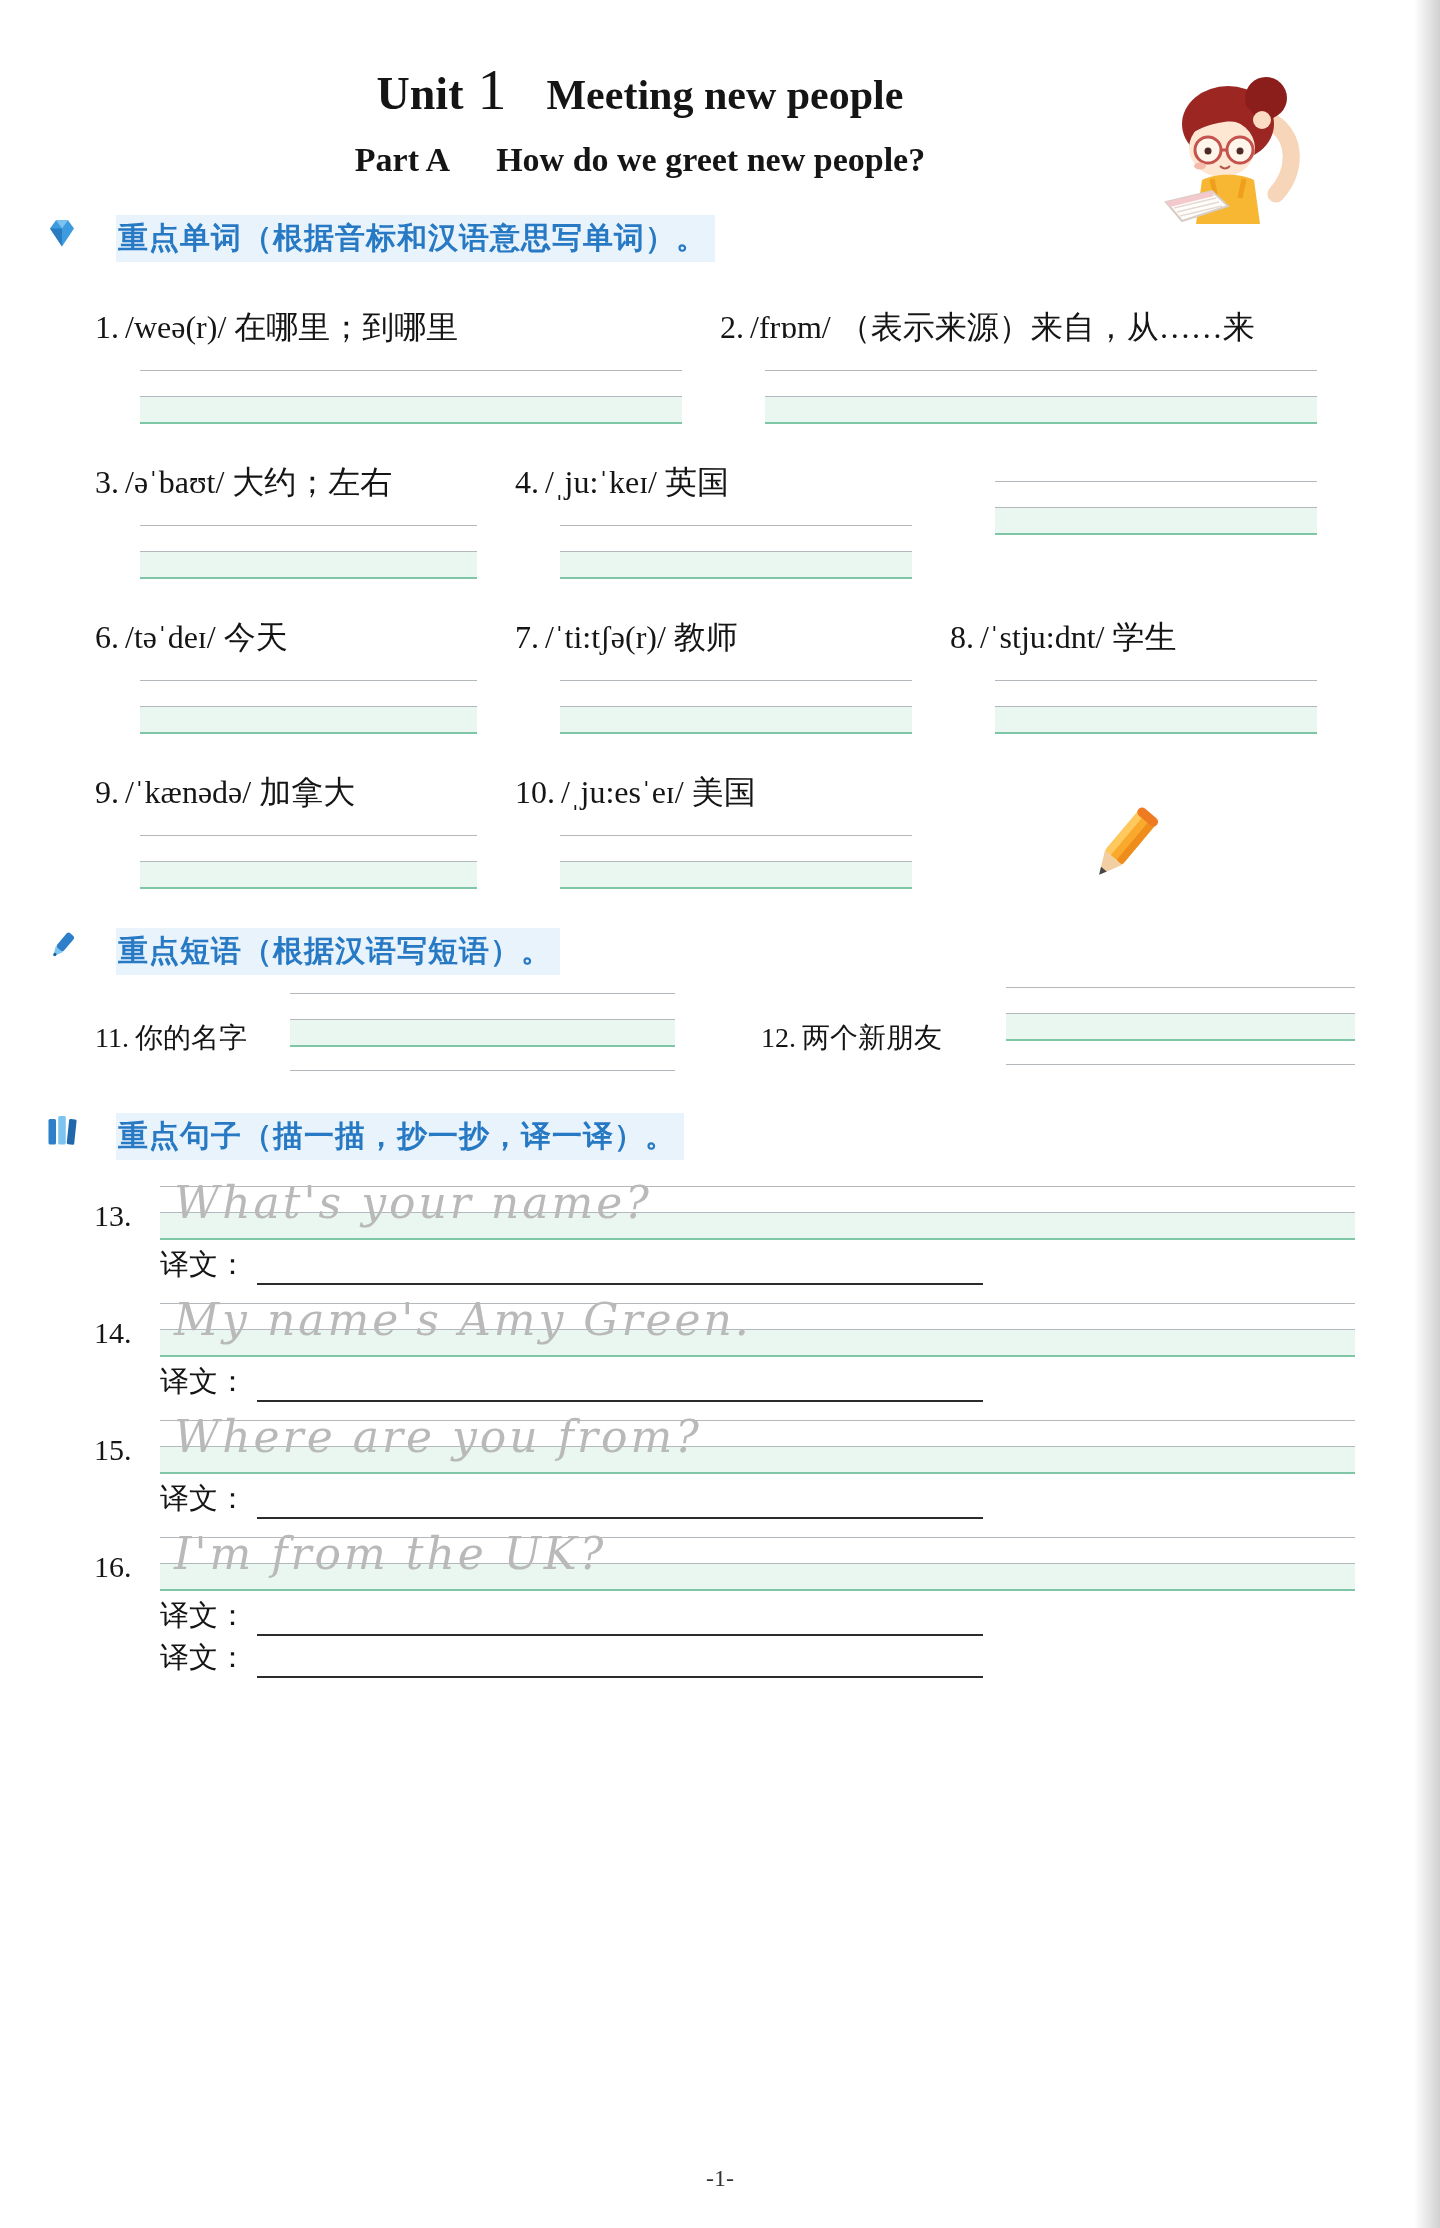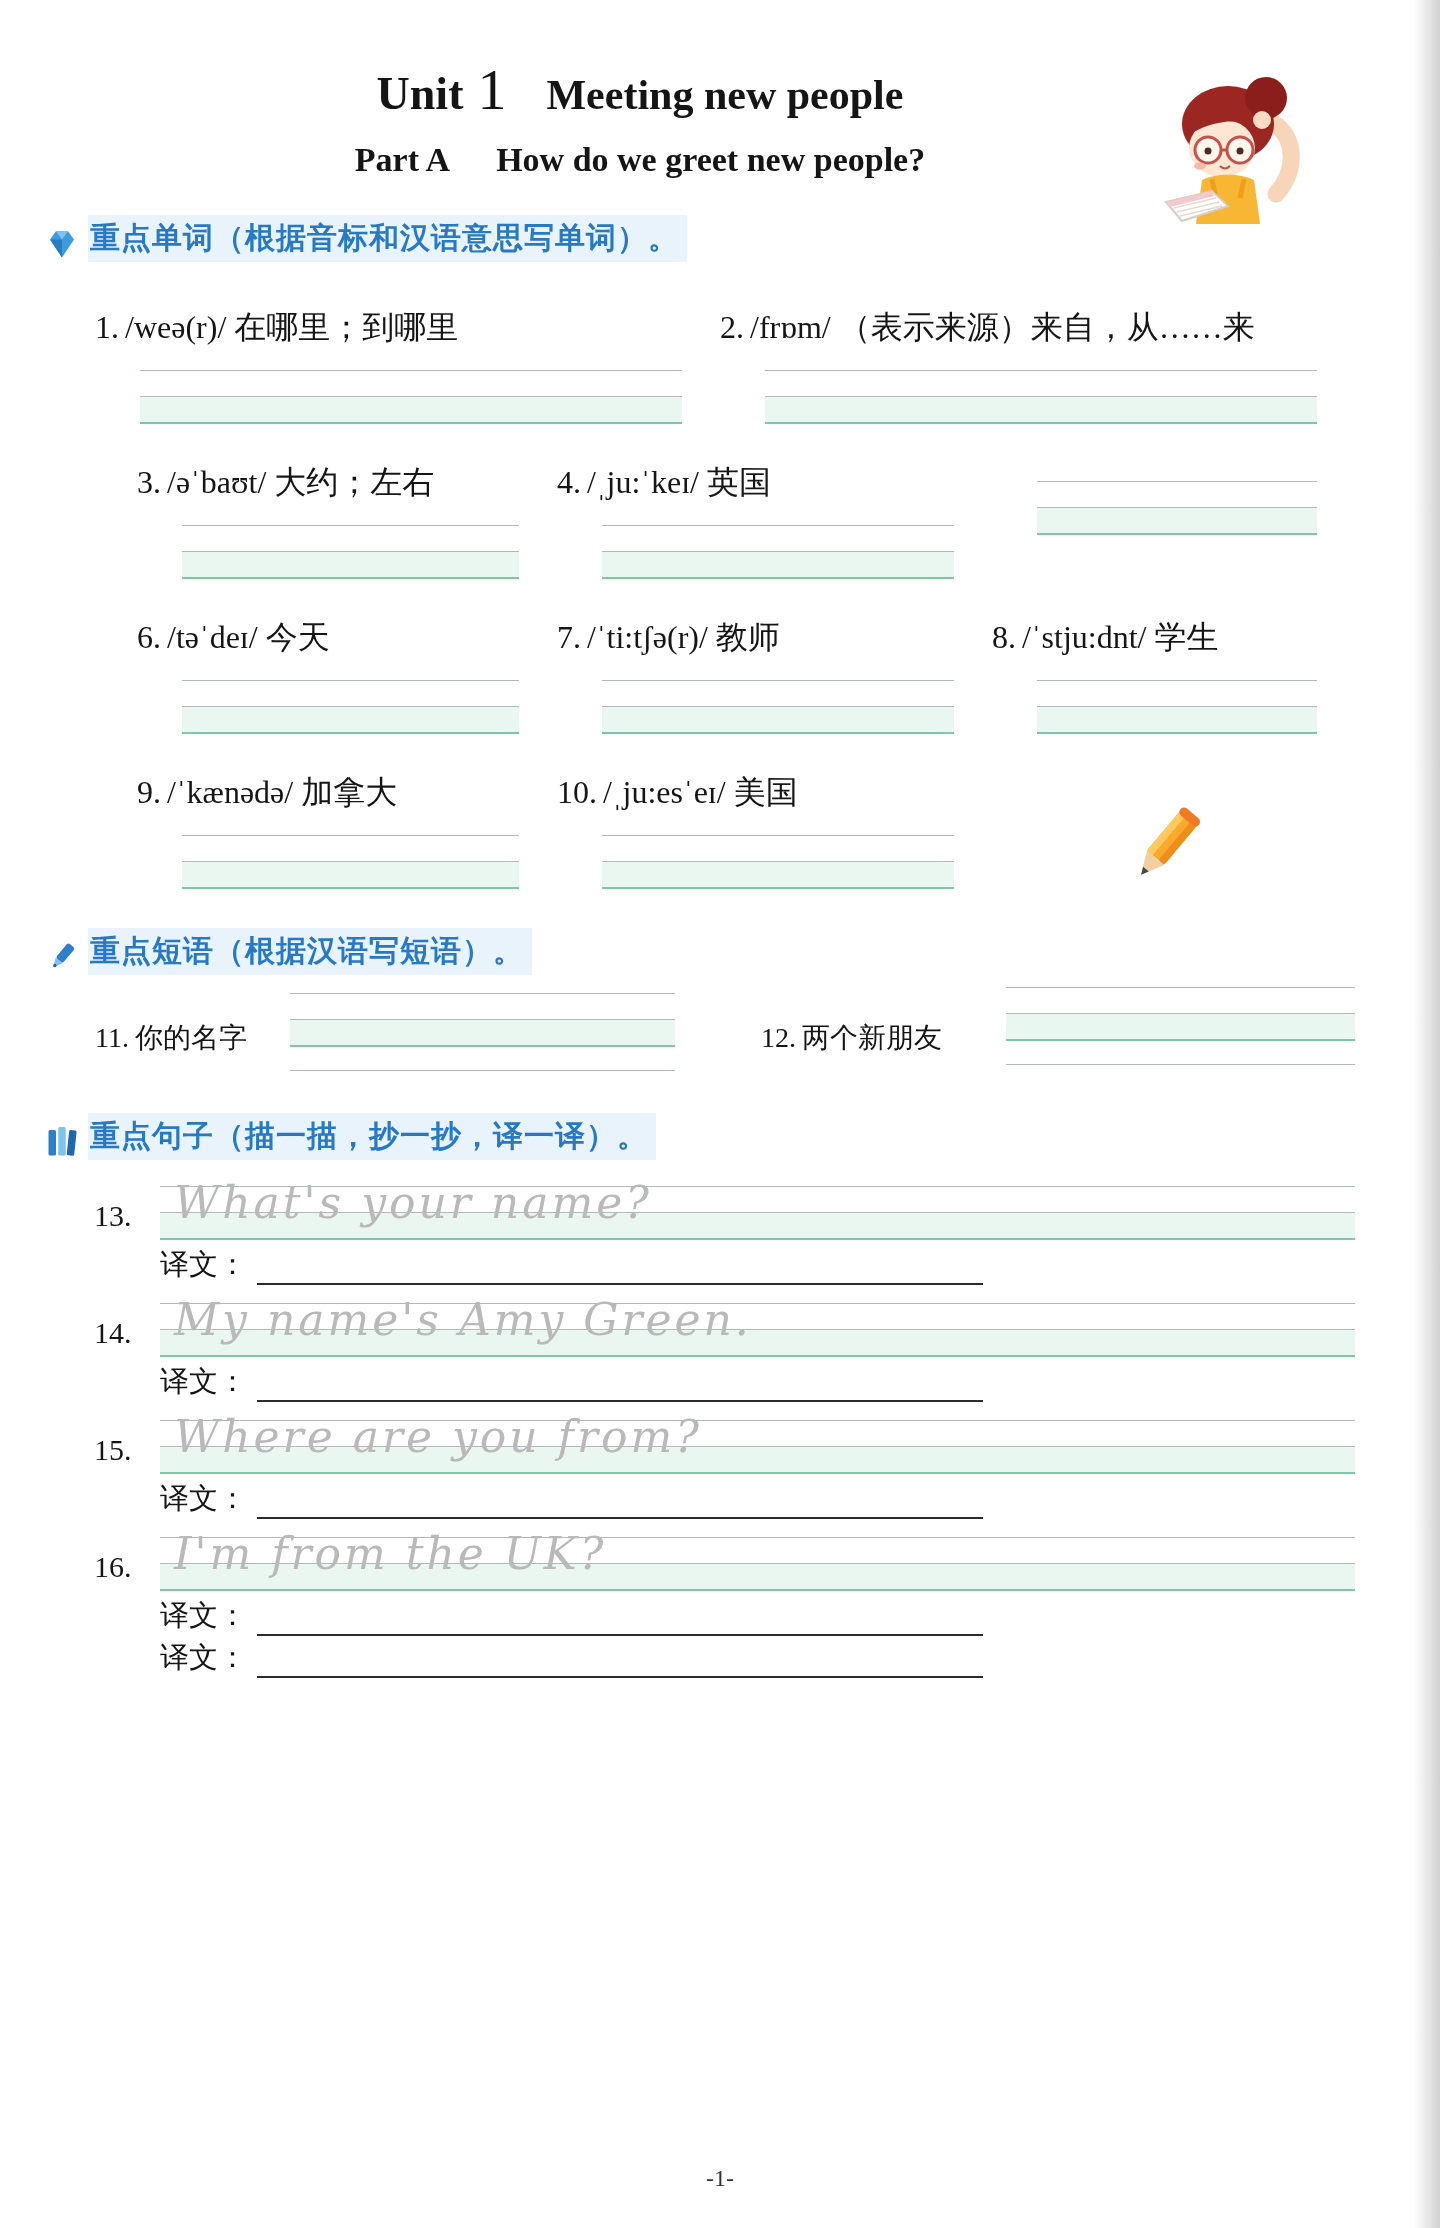--- a/index.html
+++ b/index.html
@@ -18,21 +18,21 @@
   
   .header { padding-top:56px; padding-left:140px; padding-right:300px; text-align:center; }
   .t-unit  { font-size:46px; font-weight:700; }
   .t-num   { font-size:58px; font-weight:400; margin-left:14px; }
   .t-title { font-size:42px; font-weight:700; margin-left:40px; }
   .part-line { margin-top:18px; font-size:34px; font-weight:700; }
   .part-label { margin-right:46px; }
   .girl { position:absolute; top:72px; right:130px; }
 
   
-  .sec-head { display:flex; align-items:flex-end; margin:36px 0 0 44px; }
+  .sec-head { display:flex; align-items:flex-start; margin:36px 0 0 44px;gap:28px; }
   .sec-head .ico { width:36px; height:36px; margin-right:8px; flex:0 0 auto; }
   .sec-title {
     font-size:30px; font-weight:700; color:#2779c4;
     background:#e8f3fc; padding:3px 8px 3px 2px; letter-spacing:1px;
   }
 
   
   .wgrid {
     height:57px;
     background-image:
@@ -43,21 +43,21 @@
       linear-gradient(#b3b8bc,#b3b8bc);
     background-repeat:no-repeat;
     background-size:100% 25px, 100% 1px, 100% 1px, 100% 2px, 100% 1px;
     background-position:0 27px, 0 0, 0 26px, 0 52px, 0 77px;
   }
 
   
   .words { margin:0 85px 0 95px; }
   .wrow { display:grid; }
   .wrow.r1 { margin-top:44px; grid-template-columns:625px 1fr; }
-  .wrow.r2, .wrow.r3, .wrow.r4 { margin-top:34px; grid-template-columns:420px 435px 1fr;margin-left:42px; }
+  .wrow.r2, .wrow.r3, .wrow.r4 { margin-top:34px; grid-template-columns:420px 435px 1fr; }
   .word-text { font-size:32px; white-space:nowrap; }
   .wnum { margin-right:6px; }
   .wcell .wgrid { margin:20px 38px 0 45px; }
   .pencil-cell { position:relative; }
   .pencil { position:absolute; left:128px; top:28px; }
 
   
   .phrase-row { display:flex; margin-left:95px; margin-top:2px; height:100px;gap:16px; }
   .pcell { position:relative; }
   .pcell.c1 { width:650px; }

